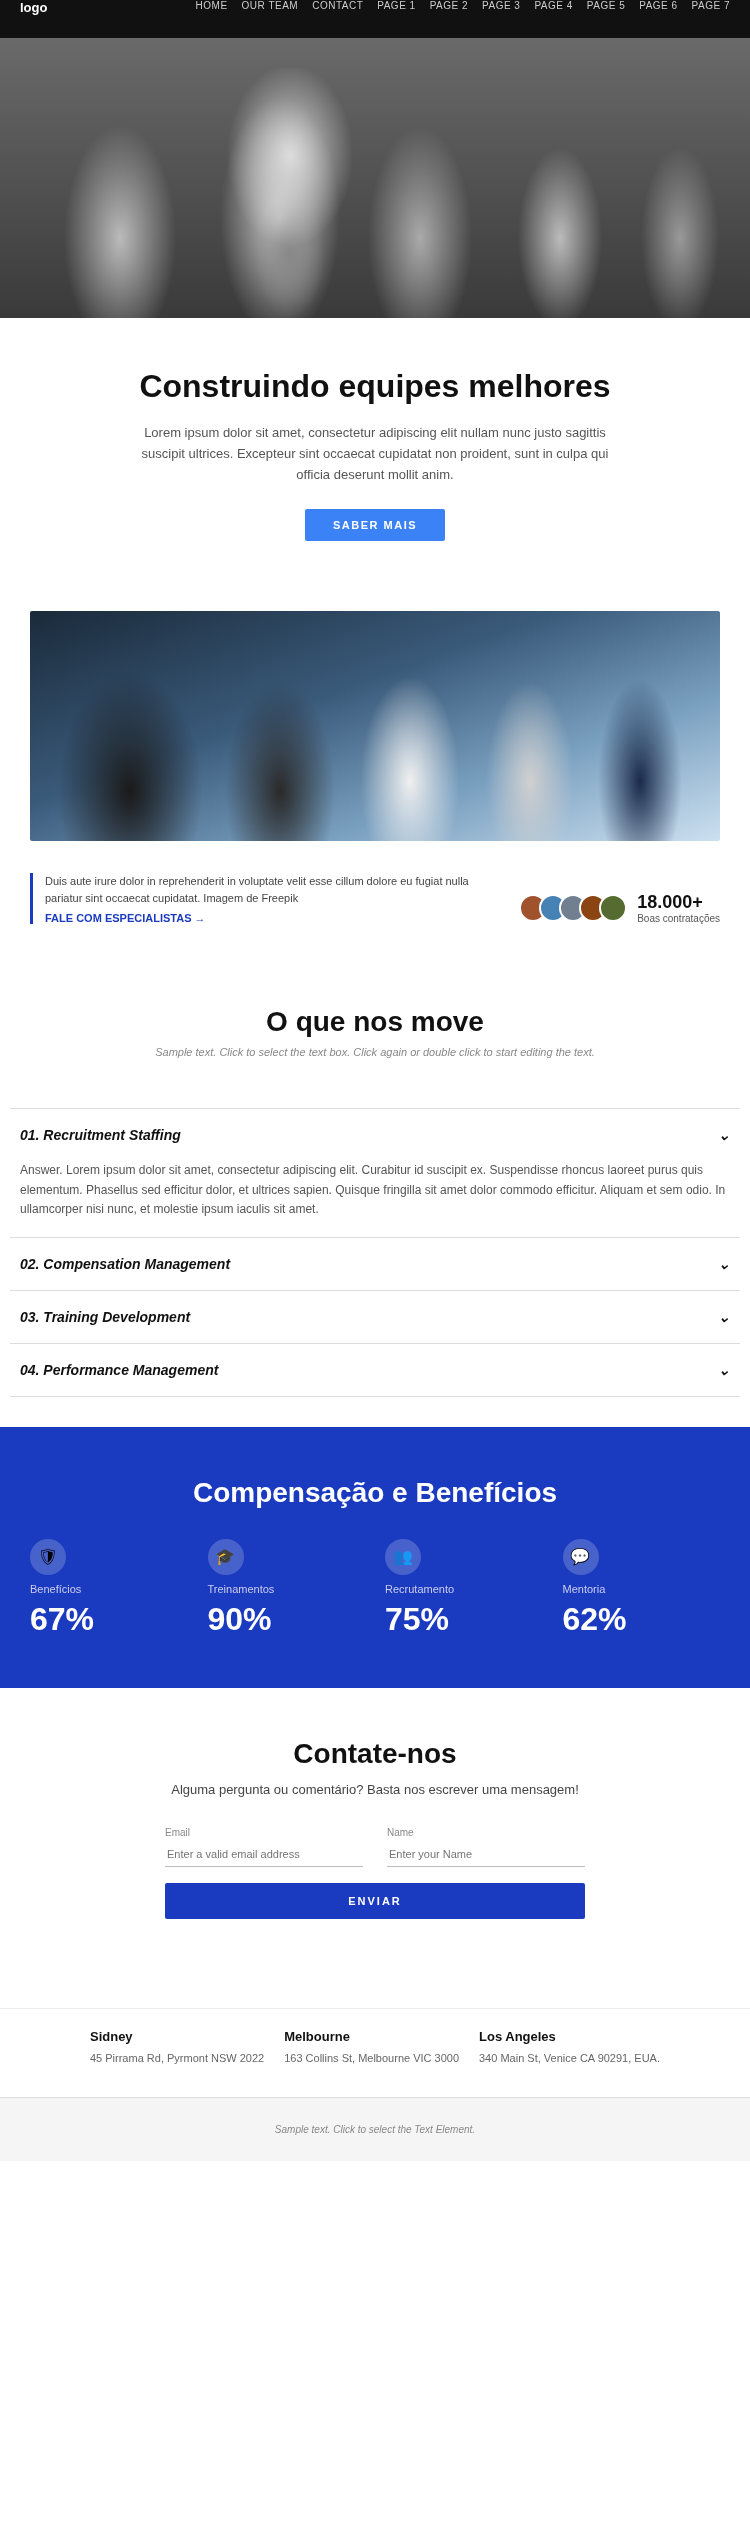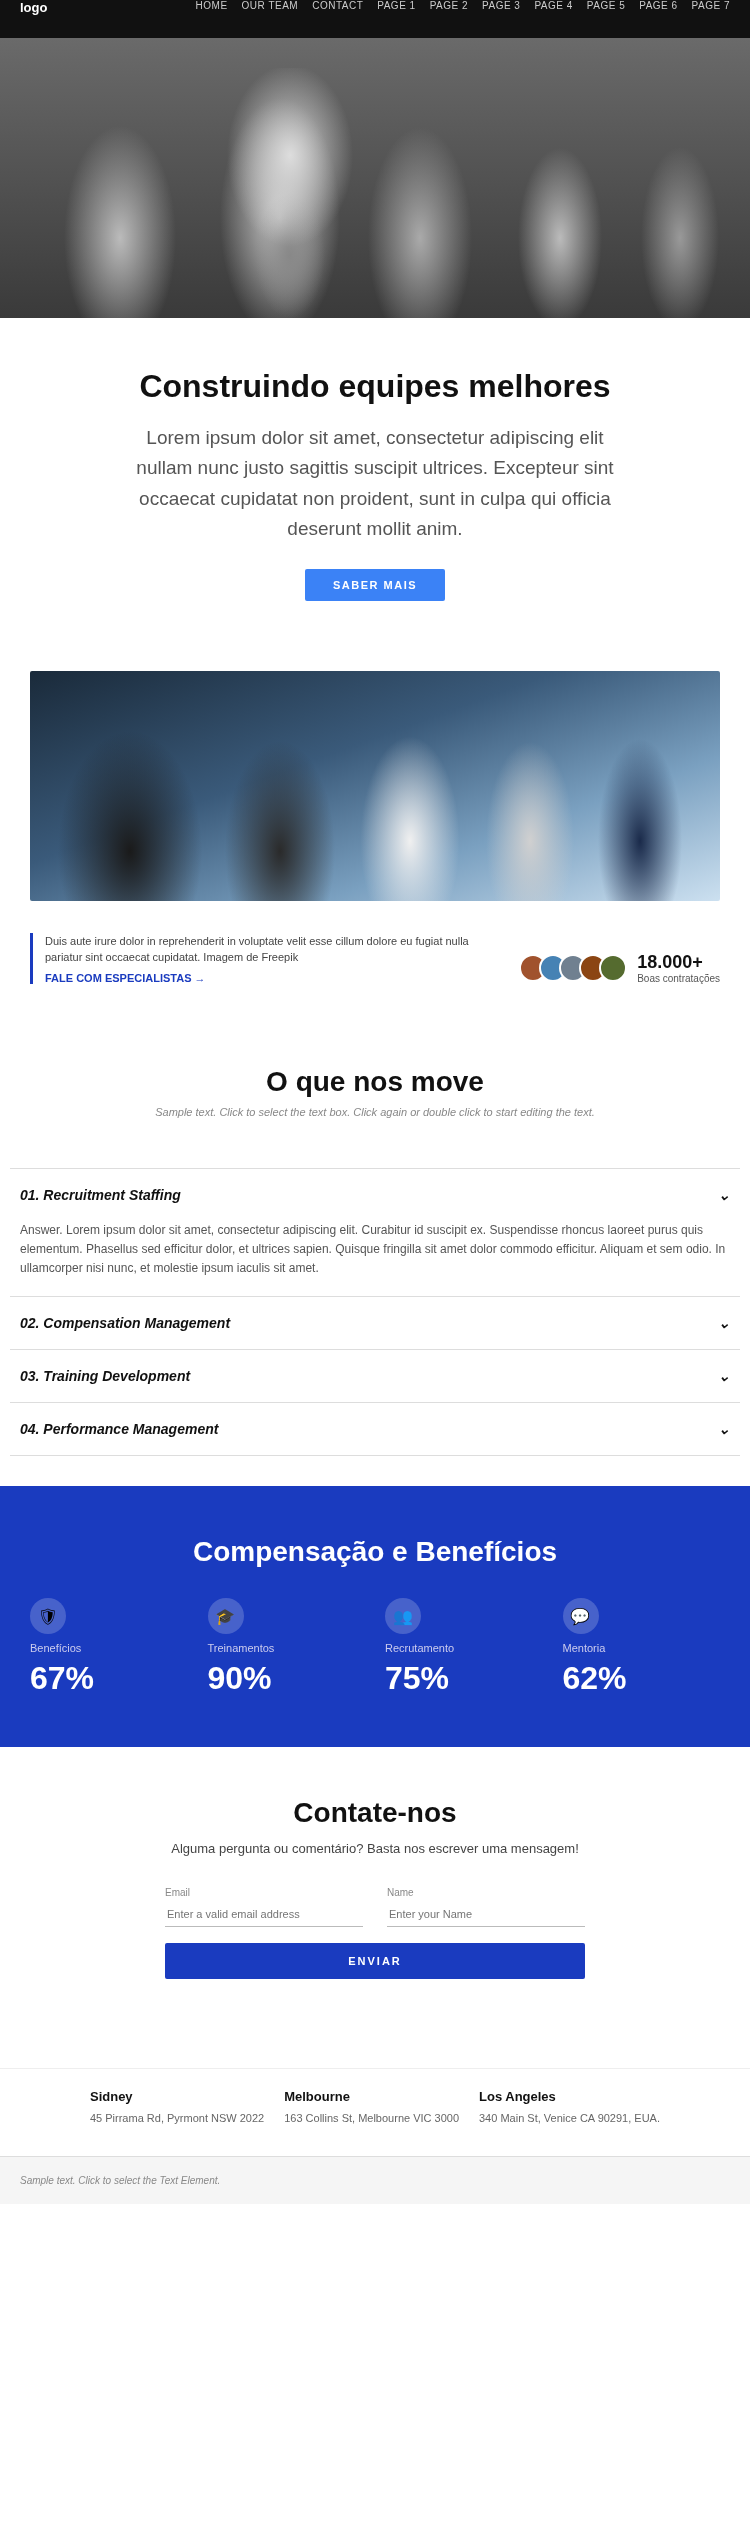--- a/index.html
+++ b/index.html
@@ -77,21 +77,21 @@
       text-align: center;
       border-top: none;
     }
     .intro-section h1 {
       font-size: 32px;
       font-weight: 700;
       color: #111;
       margin-bottom: 18px;
     }
     .intro-section p {
-      font-size: 19px;
+      font-size: 13px;
       color: #555;
       line-height: 1.6;
       max-width: 500px;
       margin: 0 auto 24px;
     }
     .btn-primary {
       background: #3b82f6;
       color: #fff;
       border: none;
       padding: 10px 28px;
@@ -356,22 +356,22 @@
     }
     .office p {
       font-size: 11px;
       color: #666;
       line-height: 1.5;
     }
 
     
     .footer-bar {
       background: #f5f5f5;
-      padding: 18px 20px;
-      text-align: left;
+      padding: 26px 20px;
+      text-align: center;
       font-size: 10px;
       color: #888;
       border-top: 1px solid #ddd;
       font-style: italic;
     }
   </style>
 </head>
 <body>
 
 <nav>

